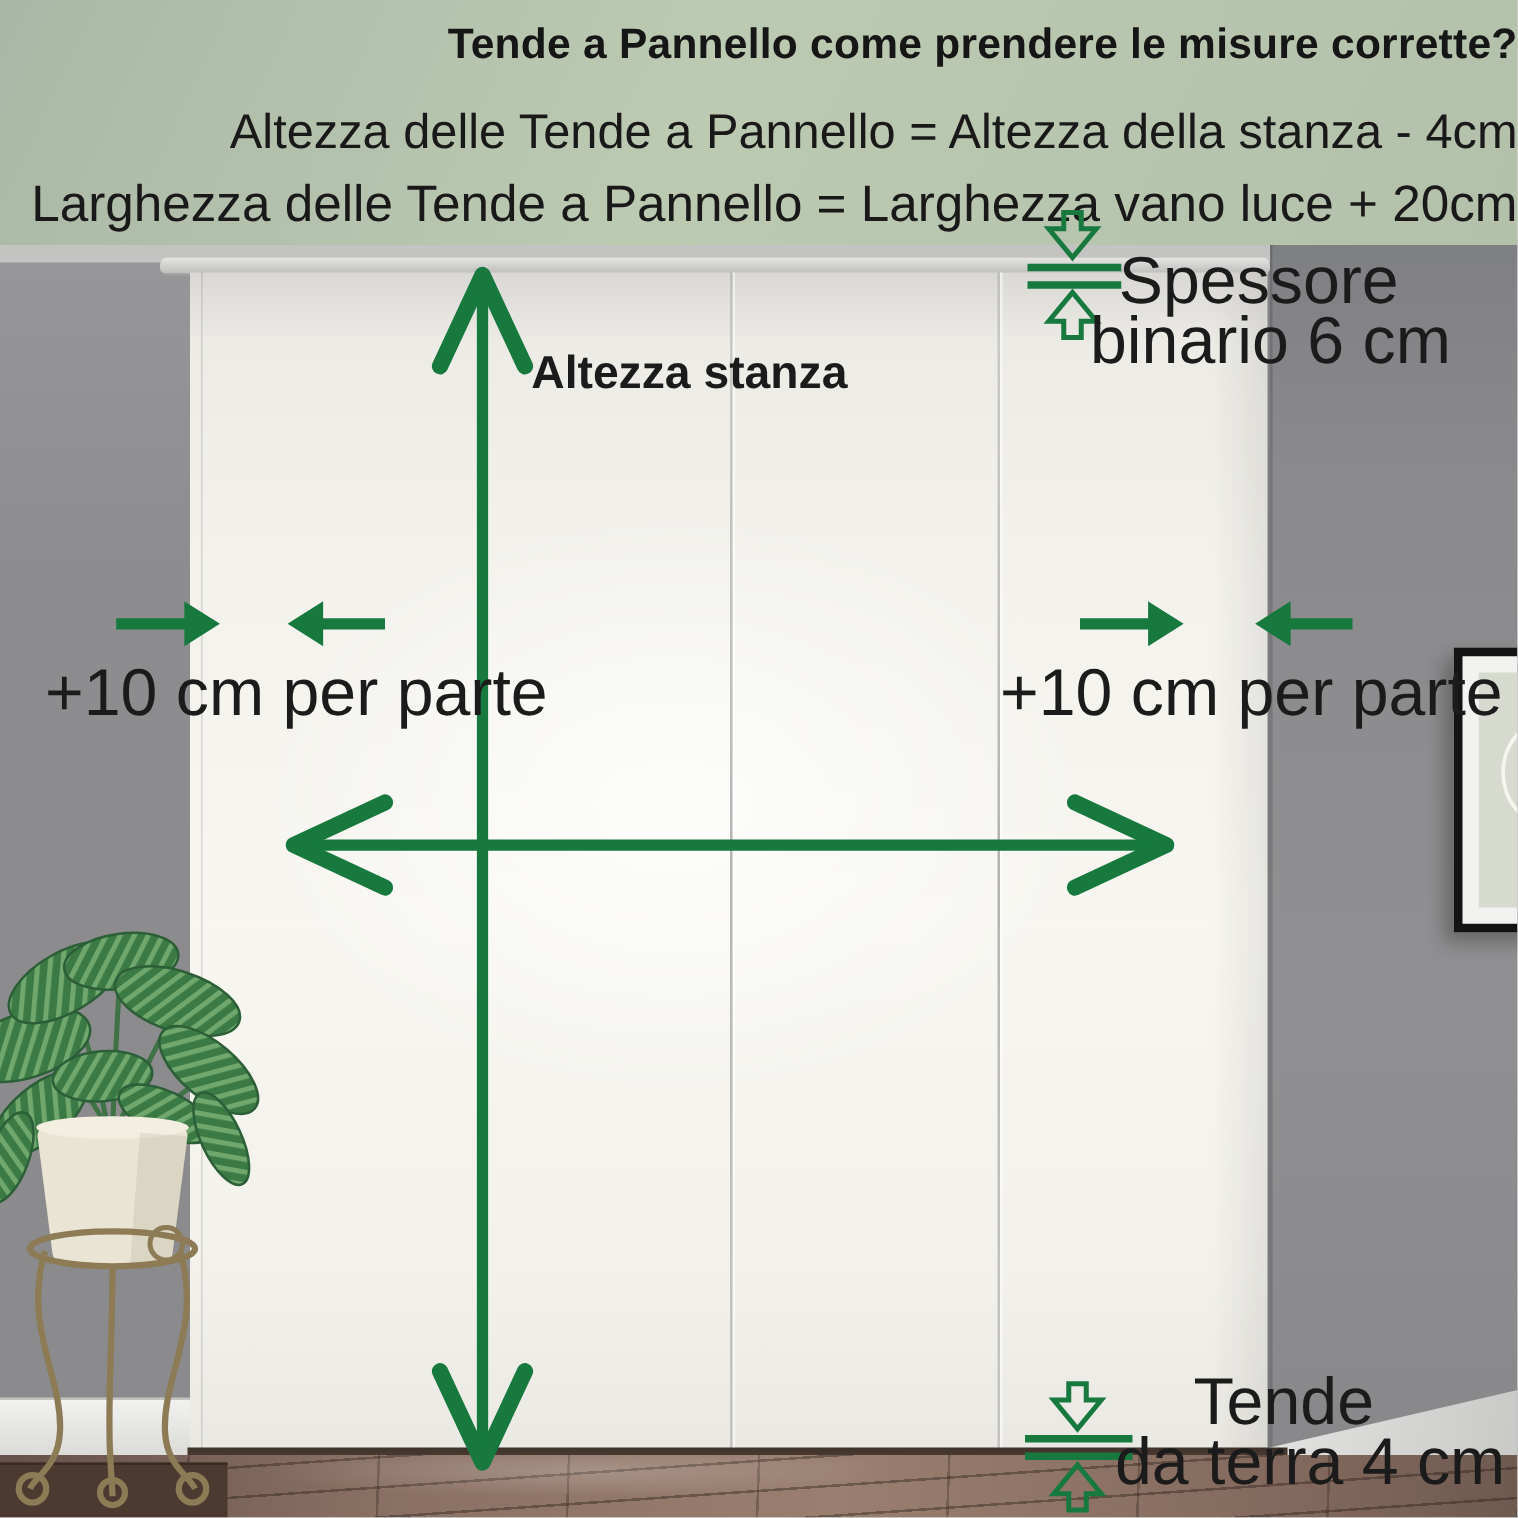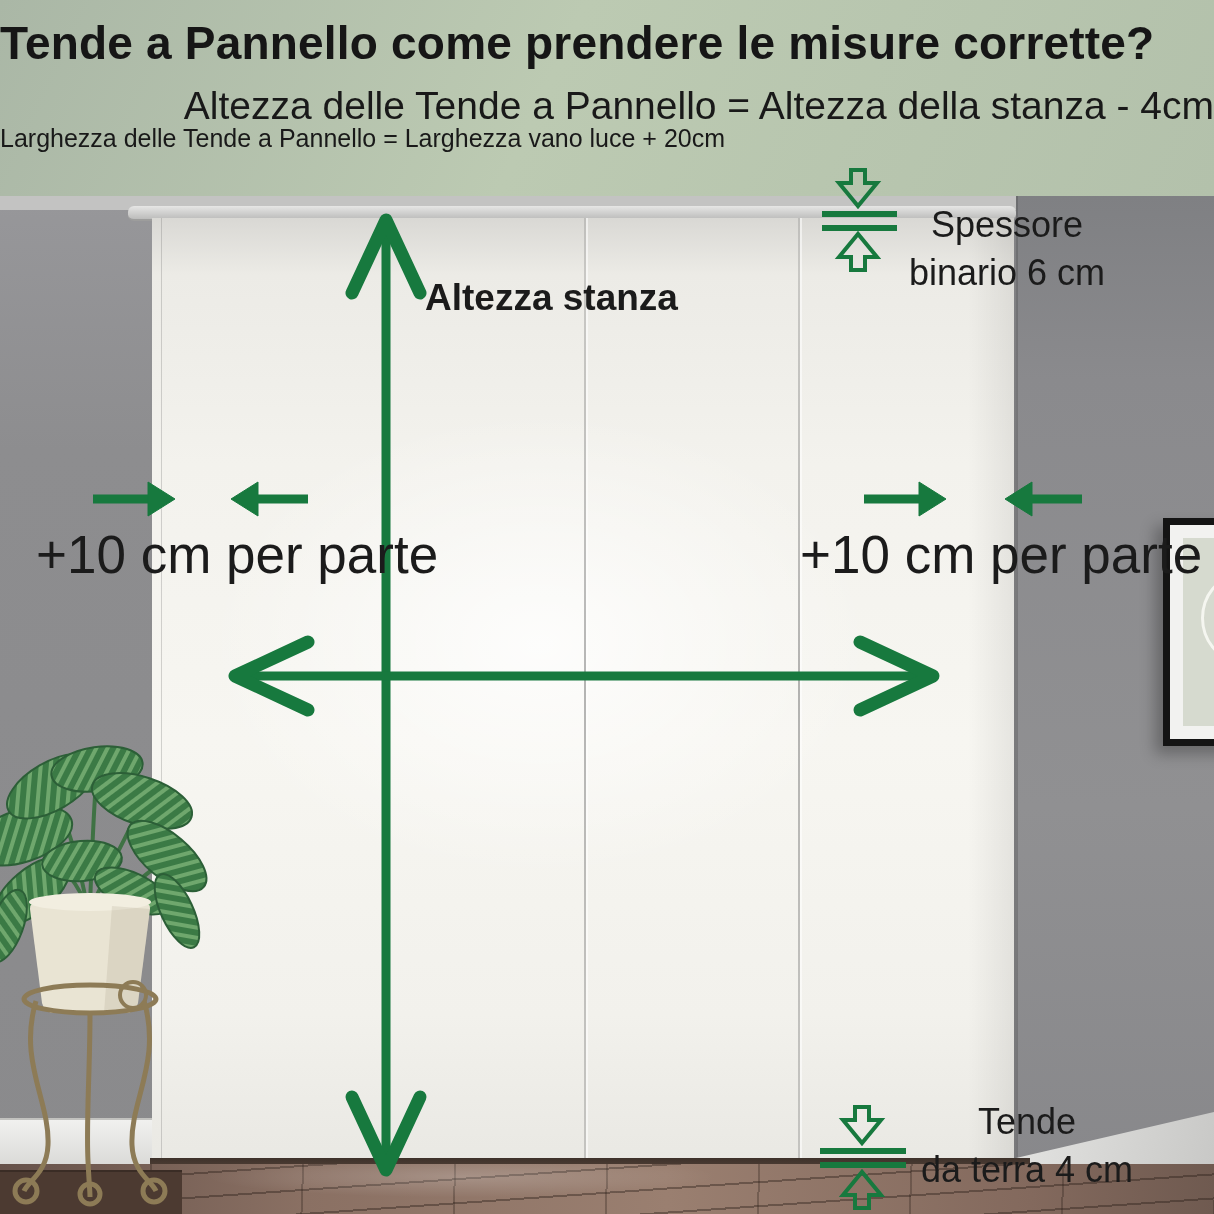--- a/index.html
+++ b/index.html
@@ -2,26 +2,26 @@
 <html><head>
 <meta charset="utf-8">
 <style>
   html,body{margin:0;padding:0;background:#ffffff;}
   .page{position:relative;width:1214px;height:1214px;overflow:hidden;
         font-family:"Liberation Sans",sans-serif;color:#1b1b1b;background:#8d8d8f;}
 
   
   .hdr{position:absolute;left:0;top:0;width:1214px;height:196px;z-index:4;
        background:linear-gradient(115deg,#aab7a6 0%,#bccab2 45%,#b3c1ab 100%);}
-  .hdr-title{position:absolute;left:0;top:16px;width:100%;text-align:left;
-             font-size:46px;font-weight:bold;letter-spacing:.2px;white-space:nowrap;color:#161616;}
+  .hdr-title{position:absolute;left:0;top:16px;width:100%;text-align:right;
+             font-size:34px;font-weight:bold;letter-spacing:.2px;white-space:nowrap;color:#161616;}
   .hdr-line1{position:absolute;left:0;top:84px;width:100%;text-align:right;
              font-size:39px;white-space:nowrap;color:#191919;}
-  .hdr-line2{position:absolute;left:0;top:124px;width:100%;text-align:left;
-             font-size:25px;white-space:nowrap;color:#191919;}
+  .hdr-line2{position:absolute;left:0;top:140px;width:100%;text-align:right;
+             font-size:41px;white-space:nowrap;color:#191919;}
 
   
   .photo{position:absolute;left:0;top:196px;width:1214px;height:1018px;overflow:hidden;
          background:linear-gradient(180deg,#97979a 0%,#8d8d8f 25%,#8a8a8c 100%);}
   .ceiling{position:absolute;left:0;top:0;width:1016px;height:14px;background:#c3c3c2;}
   .rail{position:absolute;left:128px;top:10px;width:888px;height:13px;border-radius:6px;
         background:linear-gradient(#e6e6e5,#bcbcbb);border-bottom:2px solid #9d9d9c;}
   .wall-right{position:absolute;left:1016px;top:0;width:198px;height:1018px;
         background:linear-gradient(180deg,#7f8083 0%,#8a8a8d 18%,#909092 60%,#87878a 100%);}
   .corner-shade{position:absolute;left:1004px;top:0;width:14px;height:1018px;
@@ -63,21 +63,21 @@
 
   
   .ann{position:absolute;left:0;top:0;width:1214px;height:1214px;z-index:10;pointer-events:none;}
   .lbl{position:absolute;z-index:11;white-space:nowrap;color:#1b1b1b;}
   .lbl-bold{font-weight:bold;font-size:37px;}
   .lbl-reg{font-size:53px;}
   .lbl-altezza{left:425px;top:233px;margin-top:44px;}
   .lbl-larghezza{left:428px;top:691px;}
   .lbl-plus-left{left:36px;top:524px;}
   .lbl-plus-right{left:800px;top:524px;}
-  .lbl-2line{font-size:36px;line-height:48px;text-align:center;width:270px;}
+  .lbl-2line{font-size:53px;line-height:48px;text-align:center;width:270px;}
   .lbl-spessore{left:872px;top:201px;}
   .lbl-spazio{left:892px;top:1098px;}
 </style>
 </head>
 <body>
 
 <div class="page">
 
   <div class="hdr">
     <div class="hdr-title">Tende a Pannello come prendere le misure corrette?</div>

